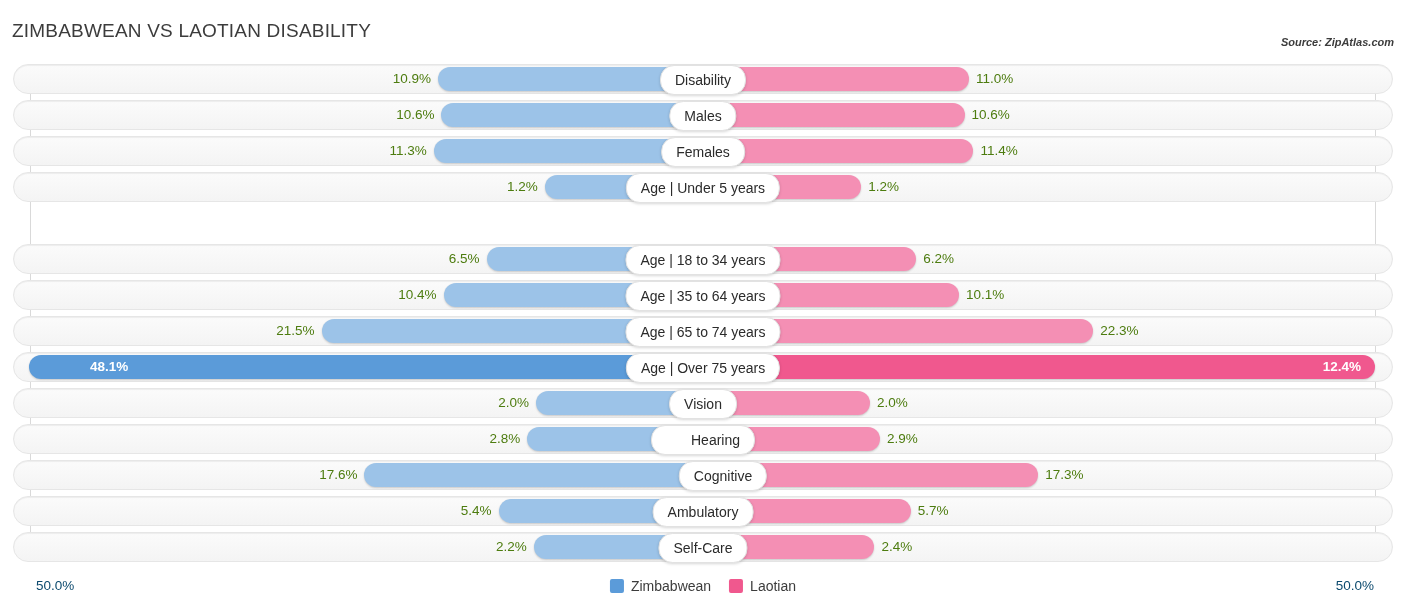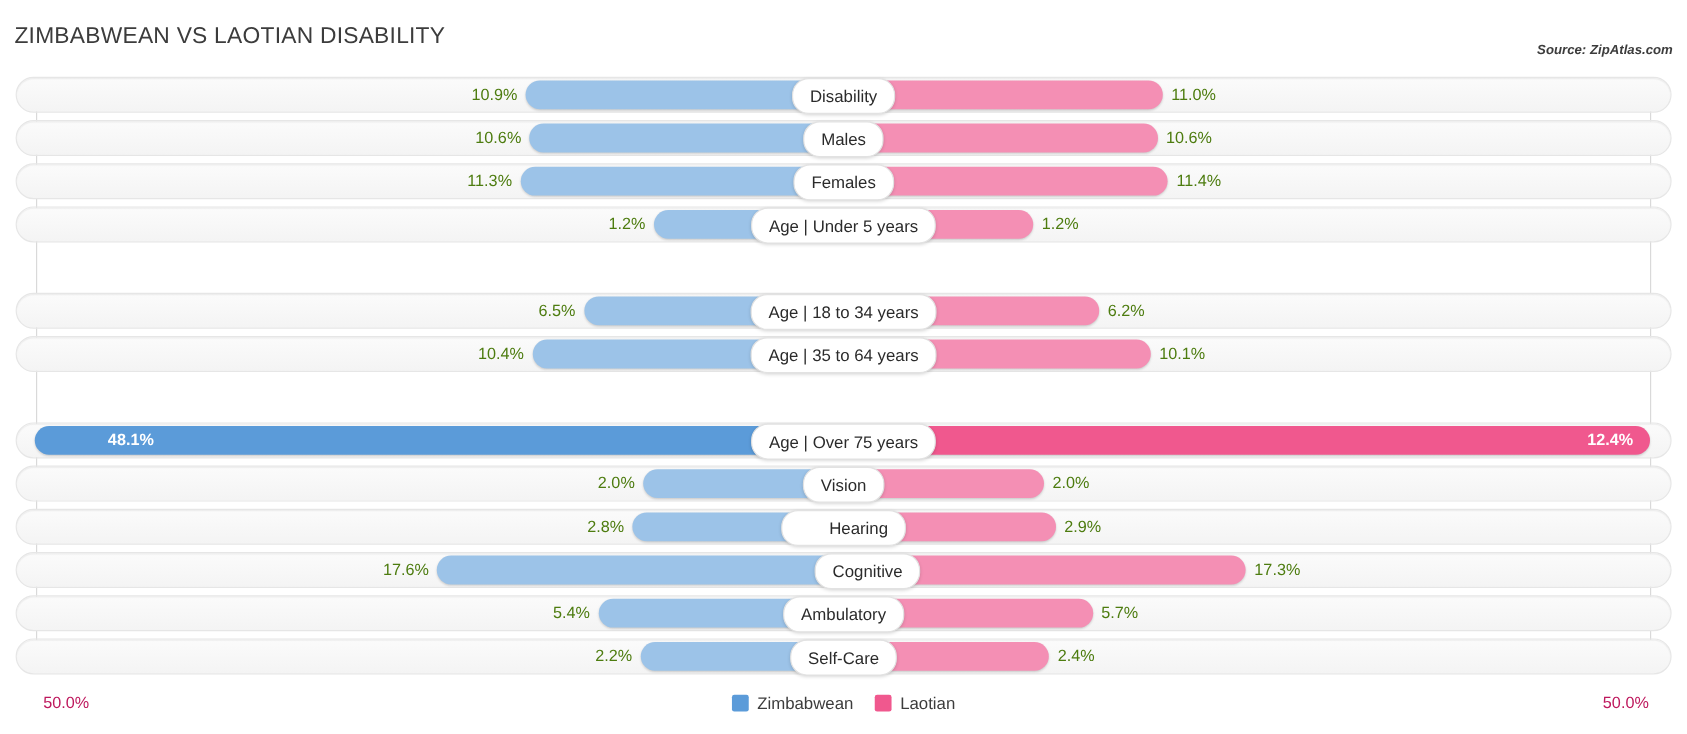--- a/index.html
+++ b/index.html
@@ -61,21 +61,21 @@
   .pill{
     position:absolute;top:1px;height:28px;line-height:28px;
     left:50%;transform:translateX(-50%);
     background:#ffffff;border:1px solid #e2e2e2;border-radius:14px;
     padding:0 14px;font-size:14px;color:#2b2b2b;white-space:nowrap;
     box-shadow:0 1px 3px rgba(0,0,0,.16);
     z-index:3;
   }
 
   .axis{
-    position:absolute;top:578px;font-size:13.5px;color:#be185d;
+    position:absolute;top:578px;font-size:13.5px;color:#0c4a6e;
   }
   .axis.left{left:36px;}
   .axis.right{right:32px;}
 
   .legend{
     position:absolute;top:578px;left:50%;transform:translateX(-50%);
     display:flex;align-items:center;gap:18px;
     font-size:14px;color:#3c3c3c;white-space:nowrap;
   }
   .legend .item{display:flex;align-items:center;gap:7px;}
@@ -133,20 +133,28 @@
         <div class="pill" style="left: 690px;">Age | 18 to 34 years</div>
       </div>
       <div class="row" style="top: 218px;">
         <div class="track"></div>
         <div class="bar left" style="left: 430.6px; width: 259.4px;"></div>
         <div class="bar right" style="left: 690px; width: 256.1px;"></div>
         <div class="val l" style="right: 956.4px;">10.4%</div>
         <div class="val r" style="left: 953.1px;">10.1%</div>
         <div class="pill" style="left: 690px;">Age | 35 to 64 years</div>
       </div>
+      <div class="row" style="top: 254px;">
+        <div class="track"></div>
+        <div class="bar left" style="left: 308.5px; width: 381.5px;"></div>
+        <div class="bar right" style="left: 690px; width: 390.3px;"></div>
+        <div class="val l" style="right: 1078.5px;">21.5%</div>
+        <div class="val r" style="left: 1087.3px;">22.3%</div>
+        <div class="pill" style="left: 690px;">Age | 65 to 74 years</div>
+      </div>
       <div class="row hl" style="top: 290px;">
         <div class="track"></div>
         <div class="bar left" style="left: 15.9px; width: 674.1px;"></div>
         <div class="bar right" style="left: 690px; width: 671.9px;"></div>
         <div class="val l inl" style="left: 29.9px; text-align: left; margin-left: 47px;">48.1%</div>
         <div class="val r inl" style="right: 32.1px; text-align: right;">12.4%</div>
         <div class="pill" style="left: 690px;">Age | Over 75 years</div>
       </div>
       <div class="row" style="top: 326px;">
         <div class="track"></div>

